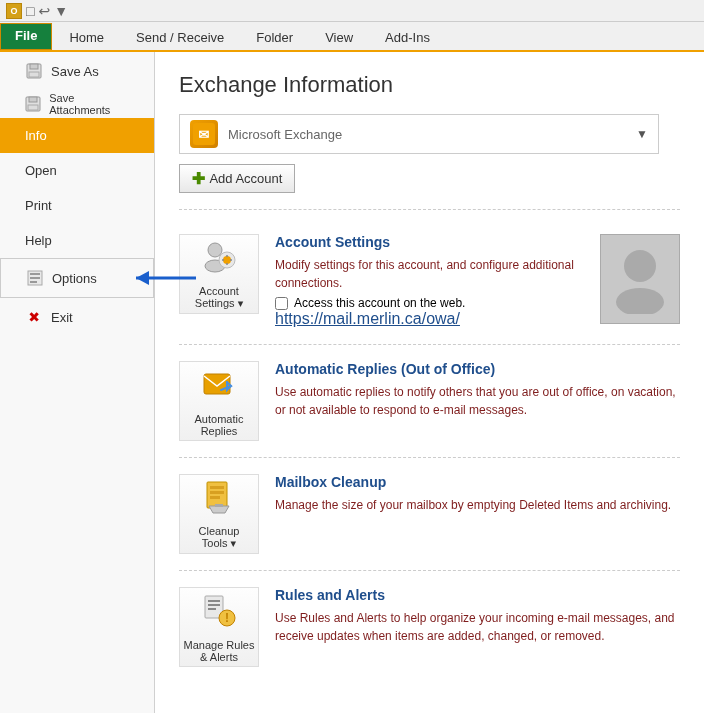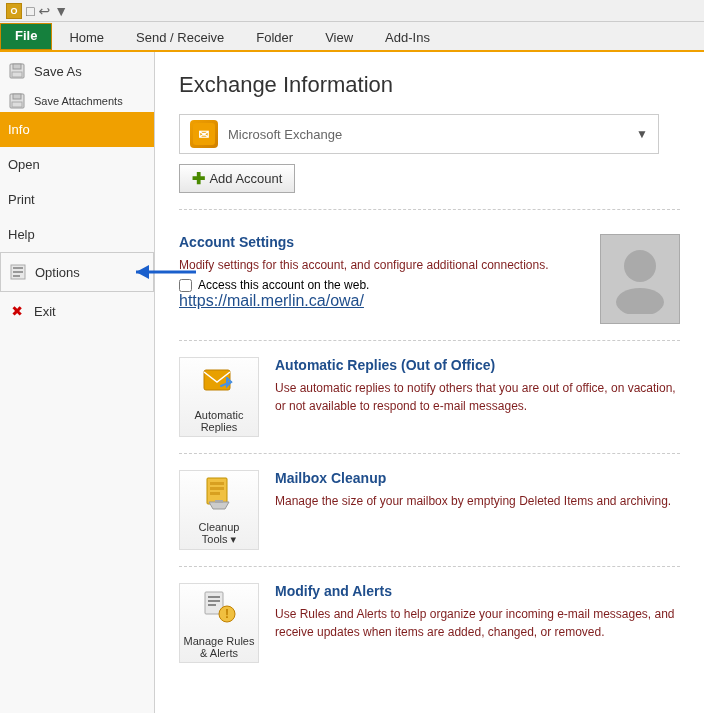--- a/index.html
+++ b/index.html
@@ -48,21 +48,21 @@
 
     
     .sidebar {
       width: 155px;
       background: #f8f8f8;
       border-right: 1px solid #d0d0d0;
       display: flex;
       flex-direction: column;
     }
     .sidebar-item {
-      padding: 10px 8px;
+      padding: 10px 25px;
       font-size: 13px;
       cursor: pointer;
       color: #333;
       display: flex;
       align-items: center;
       gap: 8px;
     }
     .sidebar-item.active {
       background: #f0a000;
       color: white;
@@ -286,20 +286,35 @@
     </div>
 
     <button class="add-account-btn">
       <span class="add-icon">✚</span>
       <span>Add Account</span>
     </button>
 
     <div class="section-divider"></div>
 
     <div class="info-section">
+      <div class="section-icon-box">
+        <div class="section-icon">
+          <svg width="36" height="36" viewBox="0 0 36 36">
+            <circle cx="14" cy="12" r="7" fill="#ccc" stroke="#999"></circle>
+            <ellipse cx="14" cy="28" rx="10" ry="6" fill="#ccc" stroke="#999"></ellipse>
+            <circle cx="26" cy="22" r="8" fill="#e8e8e8" stroke="#bbb"></circle>
+            <circle cx="26" cy="22" r="4" fill="#f0a000"></circle>
+            <line x1="26" y1="17" x2="26" y2="19" stroke="#888" stroke-width="1.5"></line>
+            <line x1="26" y1="25" x2="26" y2="27" stroke="#888" stroke-width="1.5"></line>
+            <line x1="21" y1="22" x2="23" y2="22" stroke="#888" stroke-width="1.5"></line>
+            <line x1="29" y1="22" x2="31" y2="22" stroke="#888" stroke-width="1.5"></line>
+          </svg>
+        </div>
+        <span style="font-size:11px; color:#333;">Account<br>Settings ▾</span>
+      </div>
       <div class="section-info">
         <div class="section-title">Account Settings</div>
         <div class="section-desc">Modify settings for this account, and configure additional connections.</div>
         <div class="section-checkbox">
           <input type="checkbox" style="">
           <span>Access this account on the web.</span>
         </div>
         <a class="section-link">https://mail.merlin.ca/owa/</a>
       </div>
       <div class="avatar-box">
@@ -356,19 +371,19 @@
             <rect x="7" y="8" width="12" height="2" fill="#888"></rect>
             <rect x="7" y="12" width="12" height="2" fill="#888"></rect>
             <rect x="7" y="16" width="8" height="2" fill="#888"></rect>
             <circle cx="26" cy="26" r="8" fill="#f0c040" stroke="#c08000"></circle>
             <text x="26" y="30" text-anchor="middle" font-size="12" fill="#c08000" font-weight="bold">!</text>
           </svg>
         </div>
         <span style="font-size:11px; color:#333;">Manage Rules<br>&amp; Alerts</span>
       </div>
       <div class="section-info">
-        <div class="section-title">Modify and Alerts</div>
+        <div class="section-title">Rules and Alerts</div>
         <div class="section-desc">Use Rules and Alerts to help organize your incoming e-mail messages, and receive updates when items are added, changed, or removed.</div>
       </div>
     </div>
 
   </div>
 </div>
 
 </body></html>

